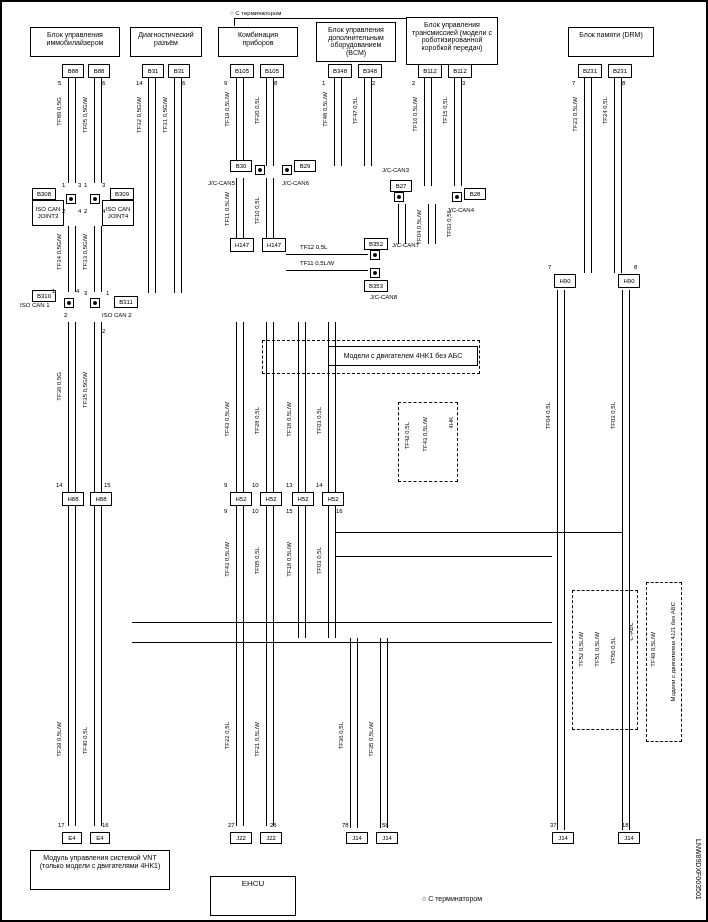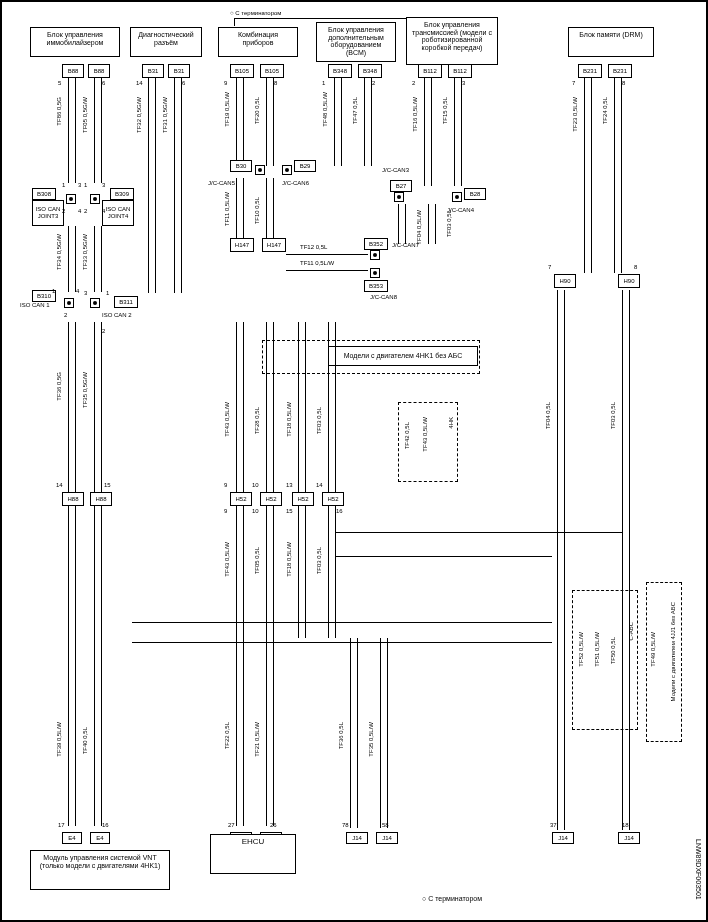--- a/index.html
+++ b/index.html
@@ -267,21 +267,21 @@
 <div class="conn" style="left:344px;top:830px;width:22px;height:12px">J14</div>
 <div class="conn" style="left:374px;top:830px;width:22px;height:12px">J14</div>
 
 <div class="label" style="left:548px;top:820px">37</div>
 <div class="conn" style="left:550px;top:830px;width:22px;height:12px">J14</div>
 
 <div class="label" style="left:620px;top:820px">18</div>
 <div class="conn" style="left:616px;top:830px;width:22px;height:12px">J14</div>
 
 <div class="header-box" style="left:28px;top:848px;width:140px;height:40px;font-size:7px">Модуль управления системой VNT (только модели с двигателями 4HK1)</div>
-<div class="header-box" style="left:208px;top:832px;width:86px;height:40px;font-size:8px">EHCU</div>
+<div class="header-box" style="left:208px;top:874px;width:86px;height:40px;font-size:8px">EHCU</div>
 
 <div class="footer-text" style="left:420px;top:893px">○ <span>С терминатором</span></div>
 
 <div class="id-code" style="right:4px;bottom:20px">LNW89DXF003501</div>
 
 <div class="line-h" style="left:232px;top:16px;width:172px"></div>
 <div class="line-v" style="left:232px;top:16px;height:8px"></div>
 <div class="line-v" style="left:404px;top:16px;height:8px"></div>
 
 </div>

